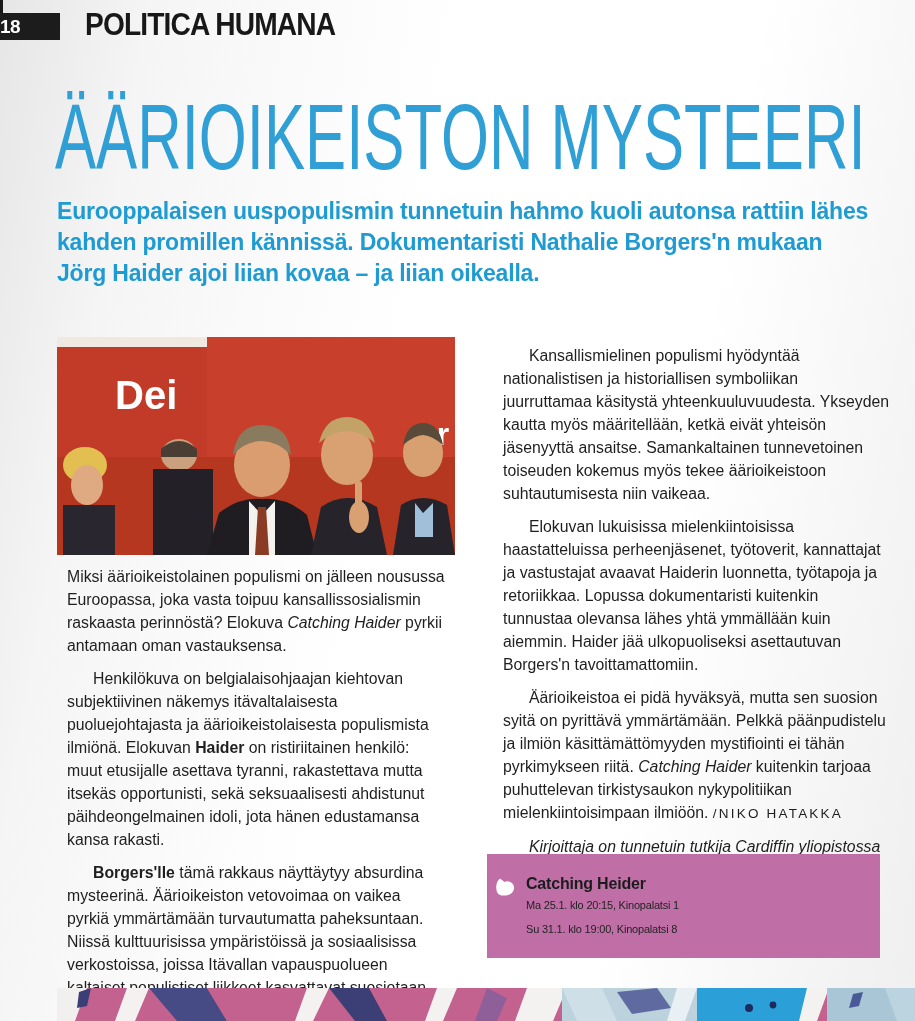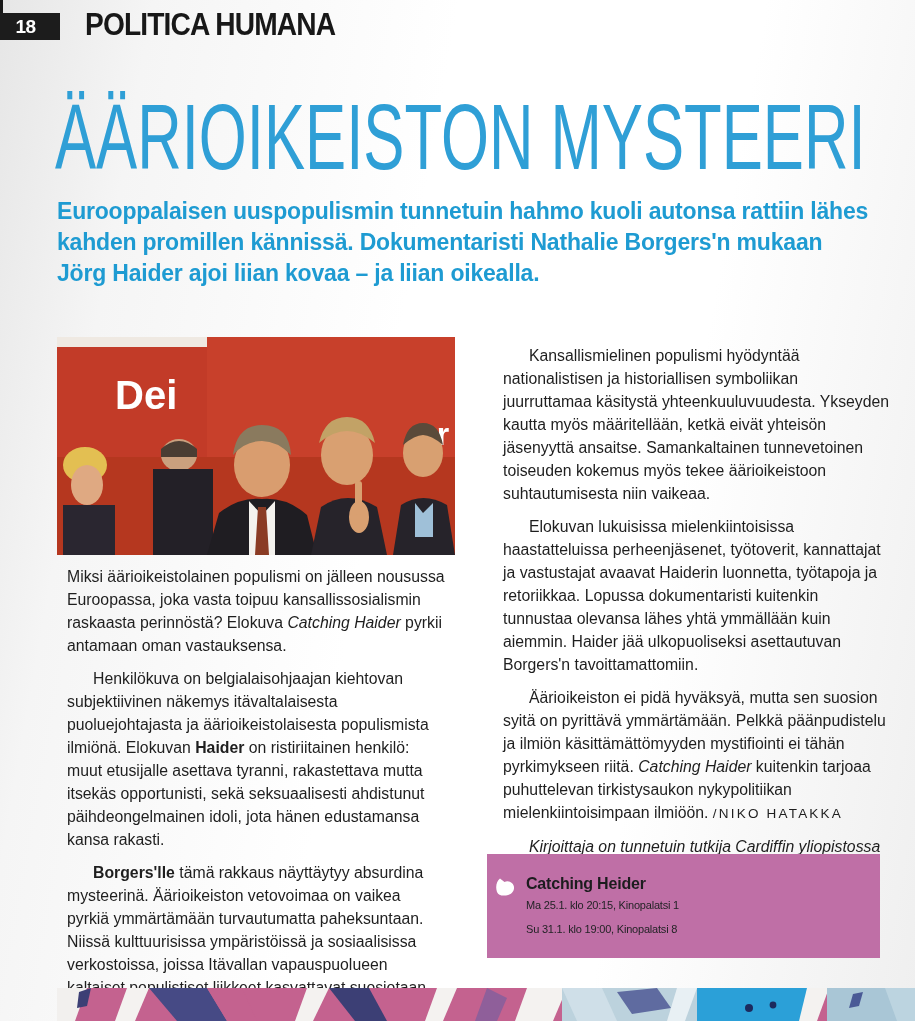--- a/index.html
+++ b/index.html
@@ -7,21 +7,21 @@
     width:915px;height:1021px;position:relative;overflow:hidden;
     font-family:"Liberation Sans",sans-serif;
     background:
       linear-gradient(100deg,#e6e6e6 0%,#f5f5f5 14%,#ffffff 42%,#ffffff 70%,#efefef 100%);
   }
   
   .corner-rule{position:absolute;left:0;top:0;width:3px;height:40px;background:#191919;}
   .page-num{
     position:absolute;left:0;top:13px;width:60px;height:27px;background:#1c1c1c;
     color:#fff;font-size:19px;font-weight:700;display:flex;align-items:center;
-    justify-content:center;padding-right:9px;box-sizing:border-box;letter-spacing:-.5px;
+    justify-content:flex-start;padding-right:9px;box-sizing:border-box;letter-spacing:-.5px;
   }
   .section-title{
     position:absolute;left:85px;top:6px;font-size:32px;font-weight:700;color:#181818;
     letter-spacing:-1px;transform:scaleX(.88);transform-origin:0 0;white-space:nowrap;
   }
   
   .headline{
     position:absolute;left:55px;top:86px;font-size:92px;line-height:1.12;font-weight:400;
     color:#2f9fd6;transform:scaleX(.67);transform-origin:0 0;white-space:nowrap;
     width:max-content;letter-spacing:0px;
@@ -106,21 +106,21 @@
     </g>
   </svg>
   <p><span>Miksi äärioikeistolainen populismi on jälleen nousussa Euroopassa, joka vasta toipuu kansallissosialismin raskaasta perinnöstä? Elokuva </span><span class="i">Catching Haider</span><span> pyrkii antamaan oman vastauksensa.</span></p>
   <p class="ind"><span>Henkilökuva on belgialaisohjaajan kiehtovan subjektiivinen näkemys itävaltalaisesta puoluejohtajasta ja äärioikeistolaisesta populismista ilmiönä. Elokuvan </span><span class="b">Haider</span><span> on ristiriitainen henkilö: muut etusijalle asettava tyranni, rakastettava mutta itsekäs opportunisti, sekä seksuaalisesti ahdistunut päihdeongelmainen idoli, jota hänen edustamansa kansa rakasti.</span></p>
   <p class="ind"><span class="b">Borgers'lle</span><span> tämä rakkaus näyttäytyy absurdina mysteerinä. Äärioikeiston vetovoimaa on vaikea pyrkiä ymmärtämään turvautumatta paheksuntaan. Niissä kulttuurisissa ympäristöissä ja sosiaalisissa verkostoissa, joissa Itävallan vapauspuolueen kaltaiset populistiset liikkeet kasvattavat suosiotaan, äärioikeiston vetovoima kuitenkin vaikuttaa kaikessa arkisuudessaan hyvin luonnolliselta.</span></p>
 </div>
 
 <div class="col col-right">
   <p class="ind"><span>Kansallismielinen populismi hyödyntää nationalistisen ja historiallisen symboliikan juurruttamaa käsitystä yhteenkuuluvuudesta. Ykseyden kautta myös määritellään, ketkä eivät yhteisön jäsenyyttä ansaitse. Samankaltainen tunnevetoinen toiseuden kokemus myös tekee äärioikeistoon suhtautumisesta niin vaikeaa.</span></p>
   <p class="ind"><span>Elokuvan lukuisissa mielenkiintoisissa haastatteluissa perheenjäsenet, työtoverit, kannattajat ja vastustajat avaavat Haiderin luonnetta, työtapoja ja retoriikkaa. Lopussa dokumentaristi kuitenkin tunnustaa olevansa lähes yhtä ymmällään kuin aiemmin. Haider jää ulkopuoliseksi asettautuvan Borgers'n tavoittamattomiin.</span></p>
-  <p class="ind"><span>Äärioikeiston ei pidä hyväksyä, mutta sen suosion syitä on pyrittävä ymmärtämään. Pelkkä päänpudistelu ja ilmiön käsittämättömyyden mystifiointi ei tähän pyrkimykseen riitä. </span><span class="i">Catching Haider</span><span> kuitenkin tarjoaa puhuttelevan tirkistysaukon nykypolitiikan mielenkiintoisimpaan ilmiöön. </span><span class="sp">/NIKO HATAKKA</span></p>
+  <p class="ind"><span>Äärioikeistoa ei pidä hyväksyä, mutta sen suosion syitä on pyrittävä ymmärtämään. Pelkkä päänpudistelu ja ilmiön käsittämättömyyden mystifiointi ei tähän pyrkimykseen riitä. </span><span class="i">Catching Haider</span><span> kuitenkin tarjoaa puhuttelevan tirkistysaukon nykypolitiikan mielenkiintoisimpaan ilmiöön. </span><span class="sp">/NIKO HATAKKA</span></p>
   <p class="bio">Kirjoittaja on tunnetuin tutkija Cardiffin yliopistossa ja tekee väitöskirjaa median ja populististen liikkeiden suhteesta Eduskuntatutkimuksen keskuksessa.</p>
 </div>
 
 <div class="screen-box">
   <div class="screen-row">
     <svg class="screen-icon" viewBox="0 0 22 20">
       <path d="M3,15 C1,9 3,4 6,1.5 L10.5,5 C13.5,3 18.5,4.5 19.8,9 C21,13.5 17.5,18 12,18.5 C7,19 4.5,18 3,15 Z" fill="#ffffff"></path>
     </svg>
     <div>
       <div class="screen-title">Catching Heider</div>

